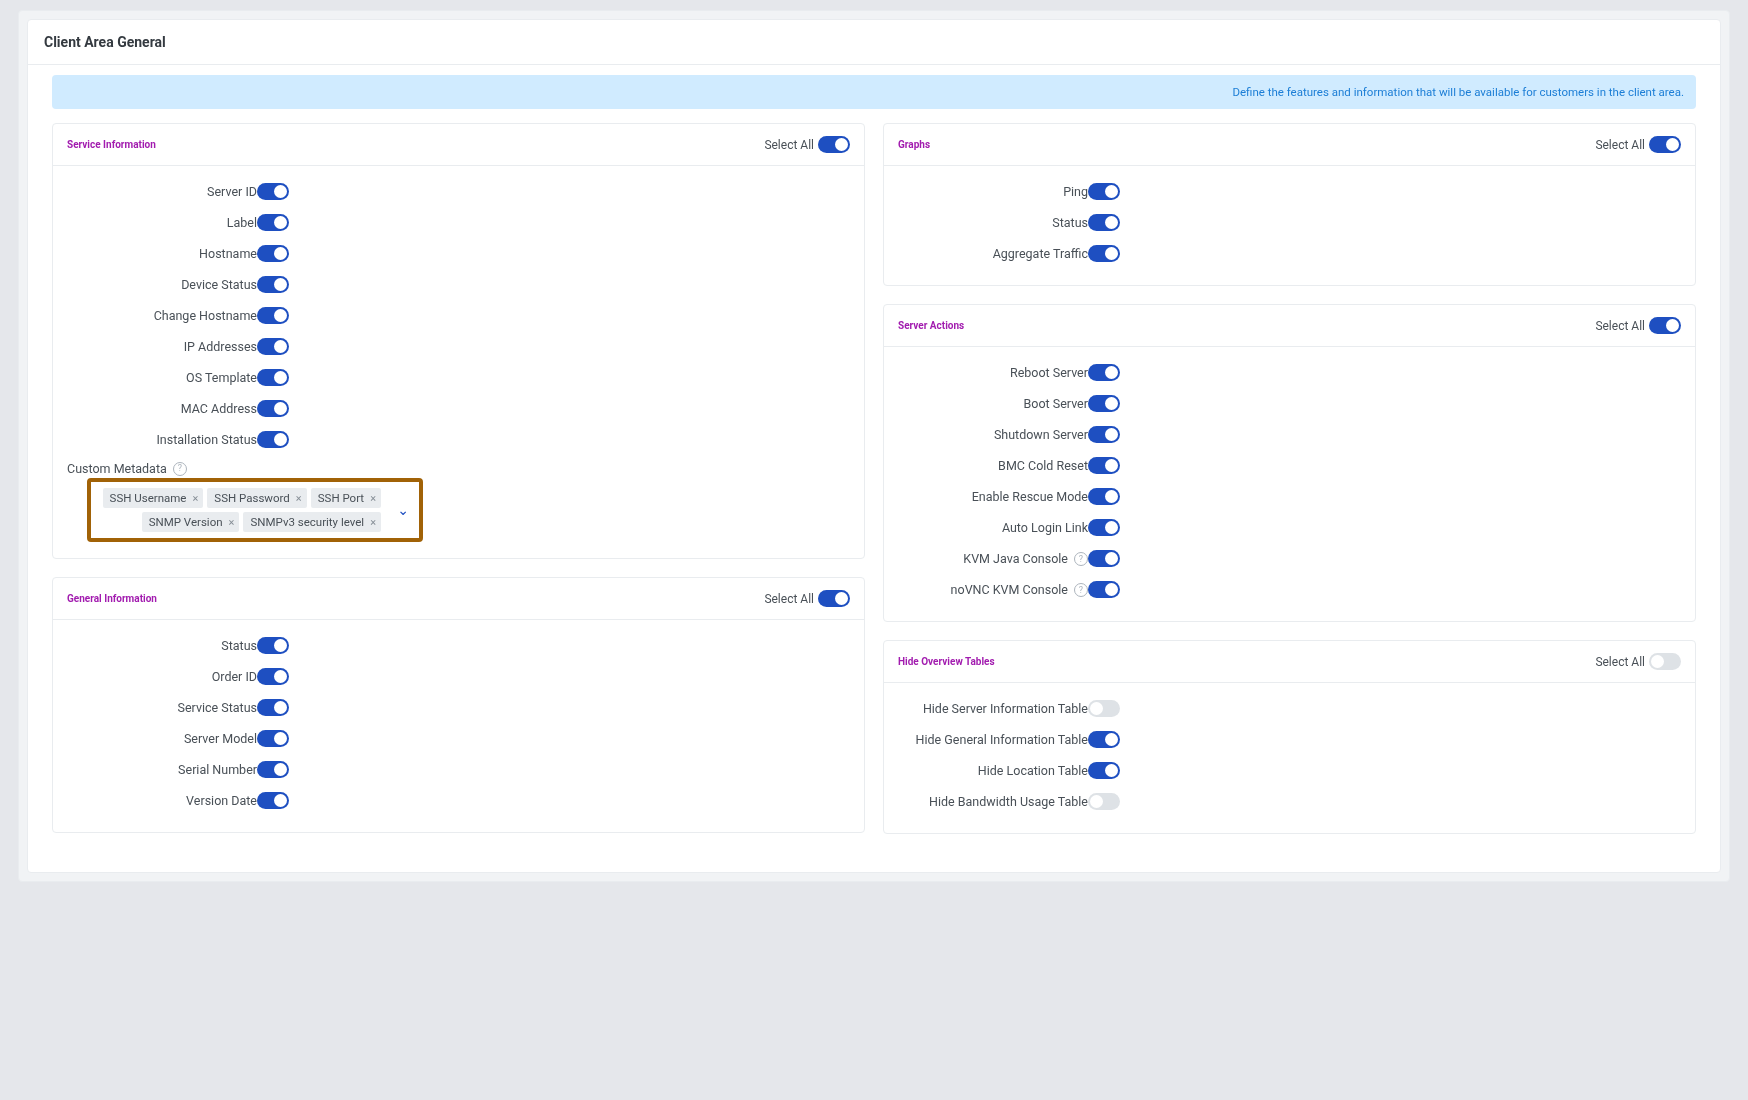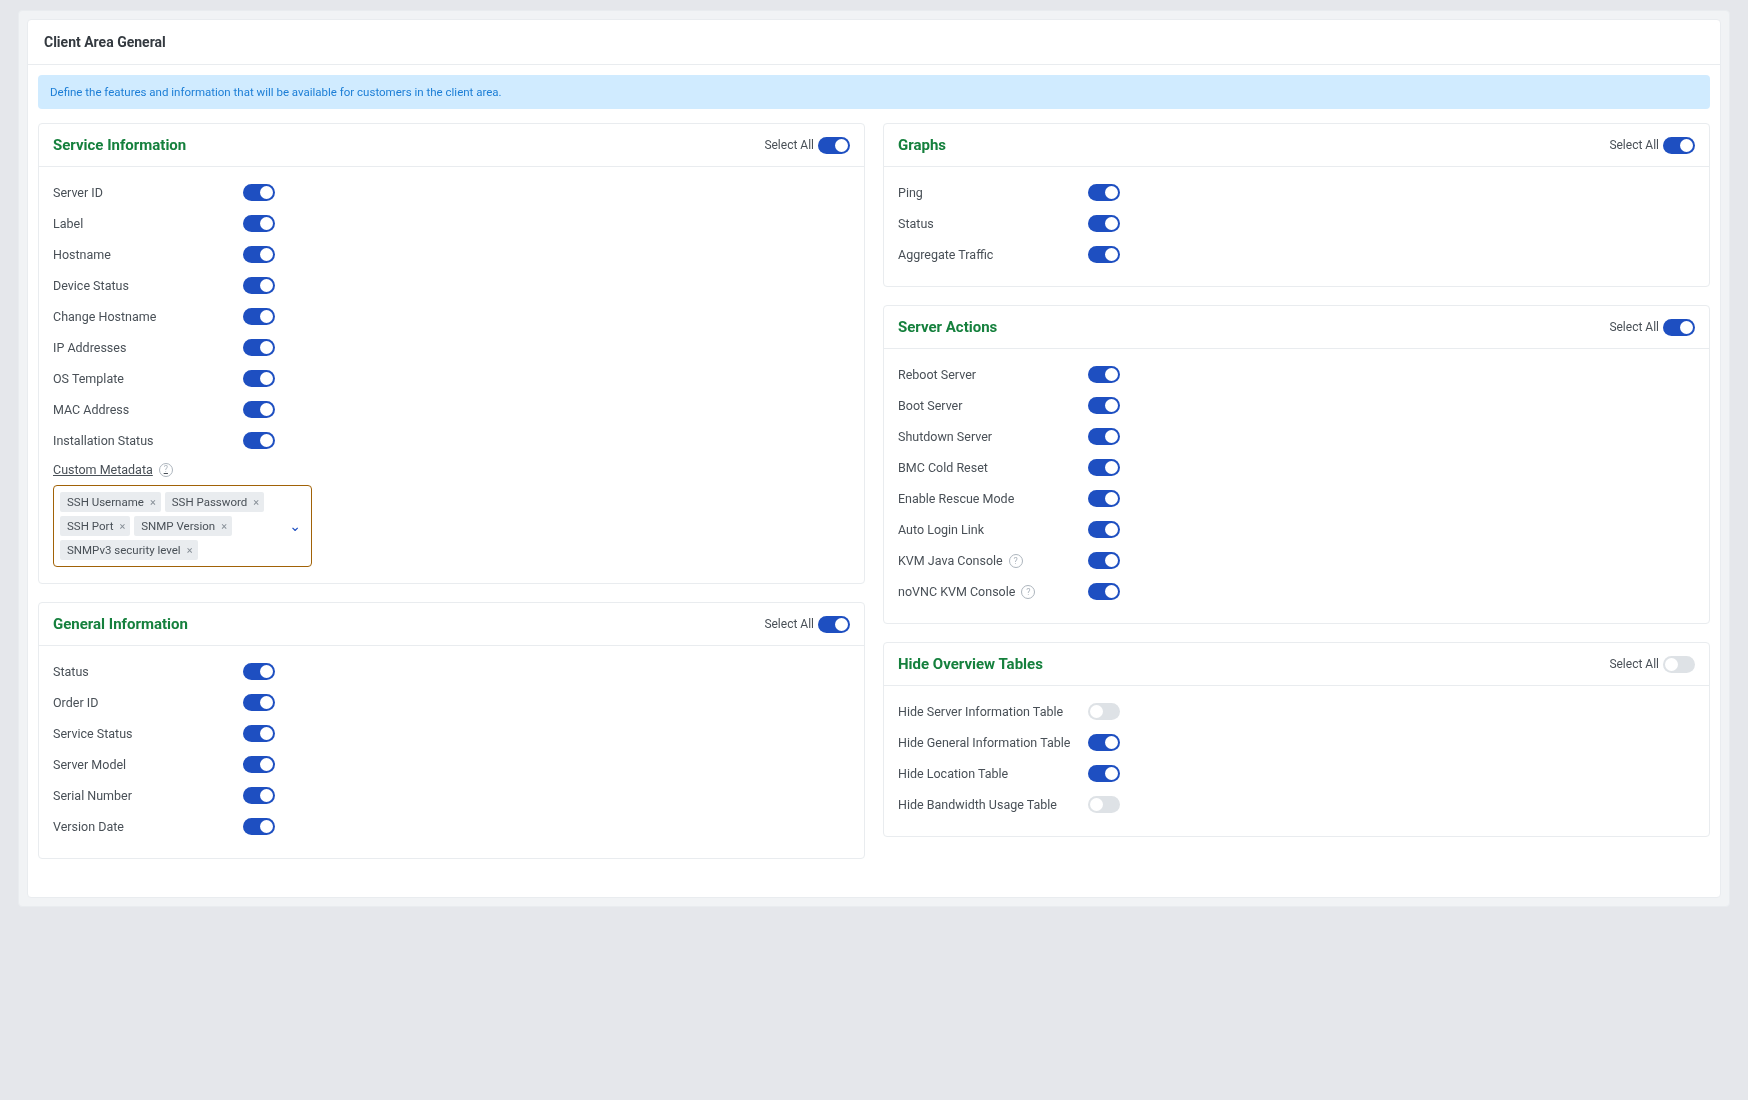--- a/index.html
+++ b/index.html
@@ -22,21 +22,22 @@
     border-radius: 4px;
   }
   .main-header {
     padding: 14px 16px;
     font-size: 14px;
     font-weight: 700;
     color: #343a40;
     border-bottom: 1px solid #e9ecef;
   }
   .body-wrap {
-    padding: 10px 10px 20px;
+    padding: 10px 24px 20px;
+    text-align: right;
   }
   .info-box {
     background: #d0ebff;
     color: #1c7ed6;
     font-size: 11.5px;
     padding: 10px 12px;
     border-radius: 4px;
     margin-bottom: 14px;
   }
   .columns {
@@ -50,21 +51,21 @@
     border-radius: 4px;
     margin-bottom: 18px;
   }
   .card-header {
     display: flex;
     align-items: center;
     justify-content: space-between;
     padding: 12px 14px;
     border-bottom: 1px solid #e9ecef;
   }
-  .card-title { font-size: 15px; font-weight: 700; color: #15803d; }
+  .card-title { font-size: 10px; font-weight: 700; color: #a21caf; }
   .select-all-wrap {
     display: flex;
     align-items: center;
     gap: 4px;
     font-size: 12px;
     color: #495057;
   }
   .card-body { padding: 10px 14px 16px; }
   .item-row {
     display: flex;
@@ -111,29 +112,29 @@
   }
   .toggle.off { background: #dee2e6; }
   .toggle.off::after { right: auto; left: 2px; }
   
   .meta-block { margin-top: 6px; }
   .meta-label {
     font-size: 12.5px;
     color: #495057;
     display: flex;
     align-items: center;
-    margin-bottom: 8px;
-    text-decoration: underline;
+    margin-bottom: 2px;
   }
   .tag-field {
-    border: 1px solid #a16207;
+    border: 4px solid #a16207;
     border-radius: 4px;
     padding: 6px 34px 2px 6px;
     position: relative;
-    width: 259px;
+    width: 336px;
+    margin-left: 20px;
   }
   .tag-field .chevron {
     position: absolute;
     right: 10px;
     top: 50%;
     transform: translateY(-50%);
     color: #1e4fc1;
     font-size: 14px;
   }
   .tag {

